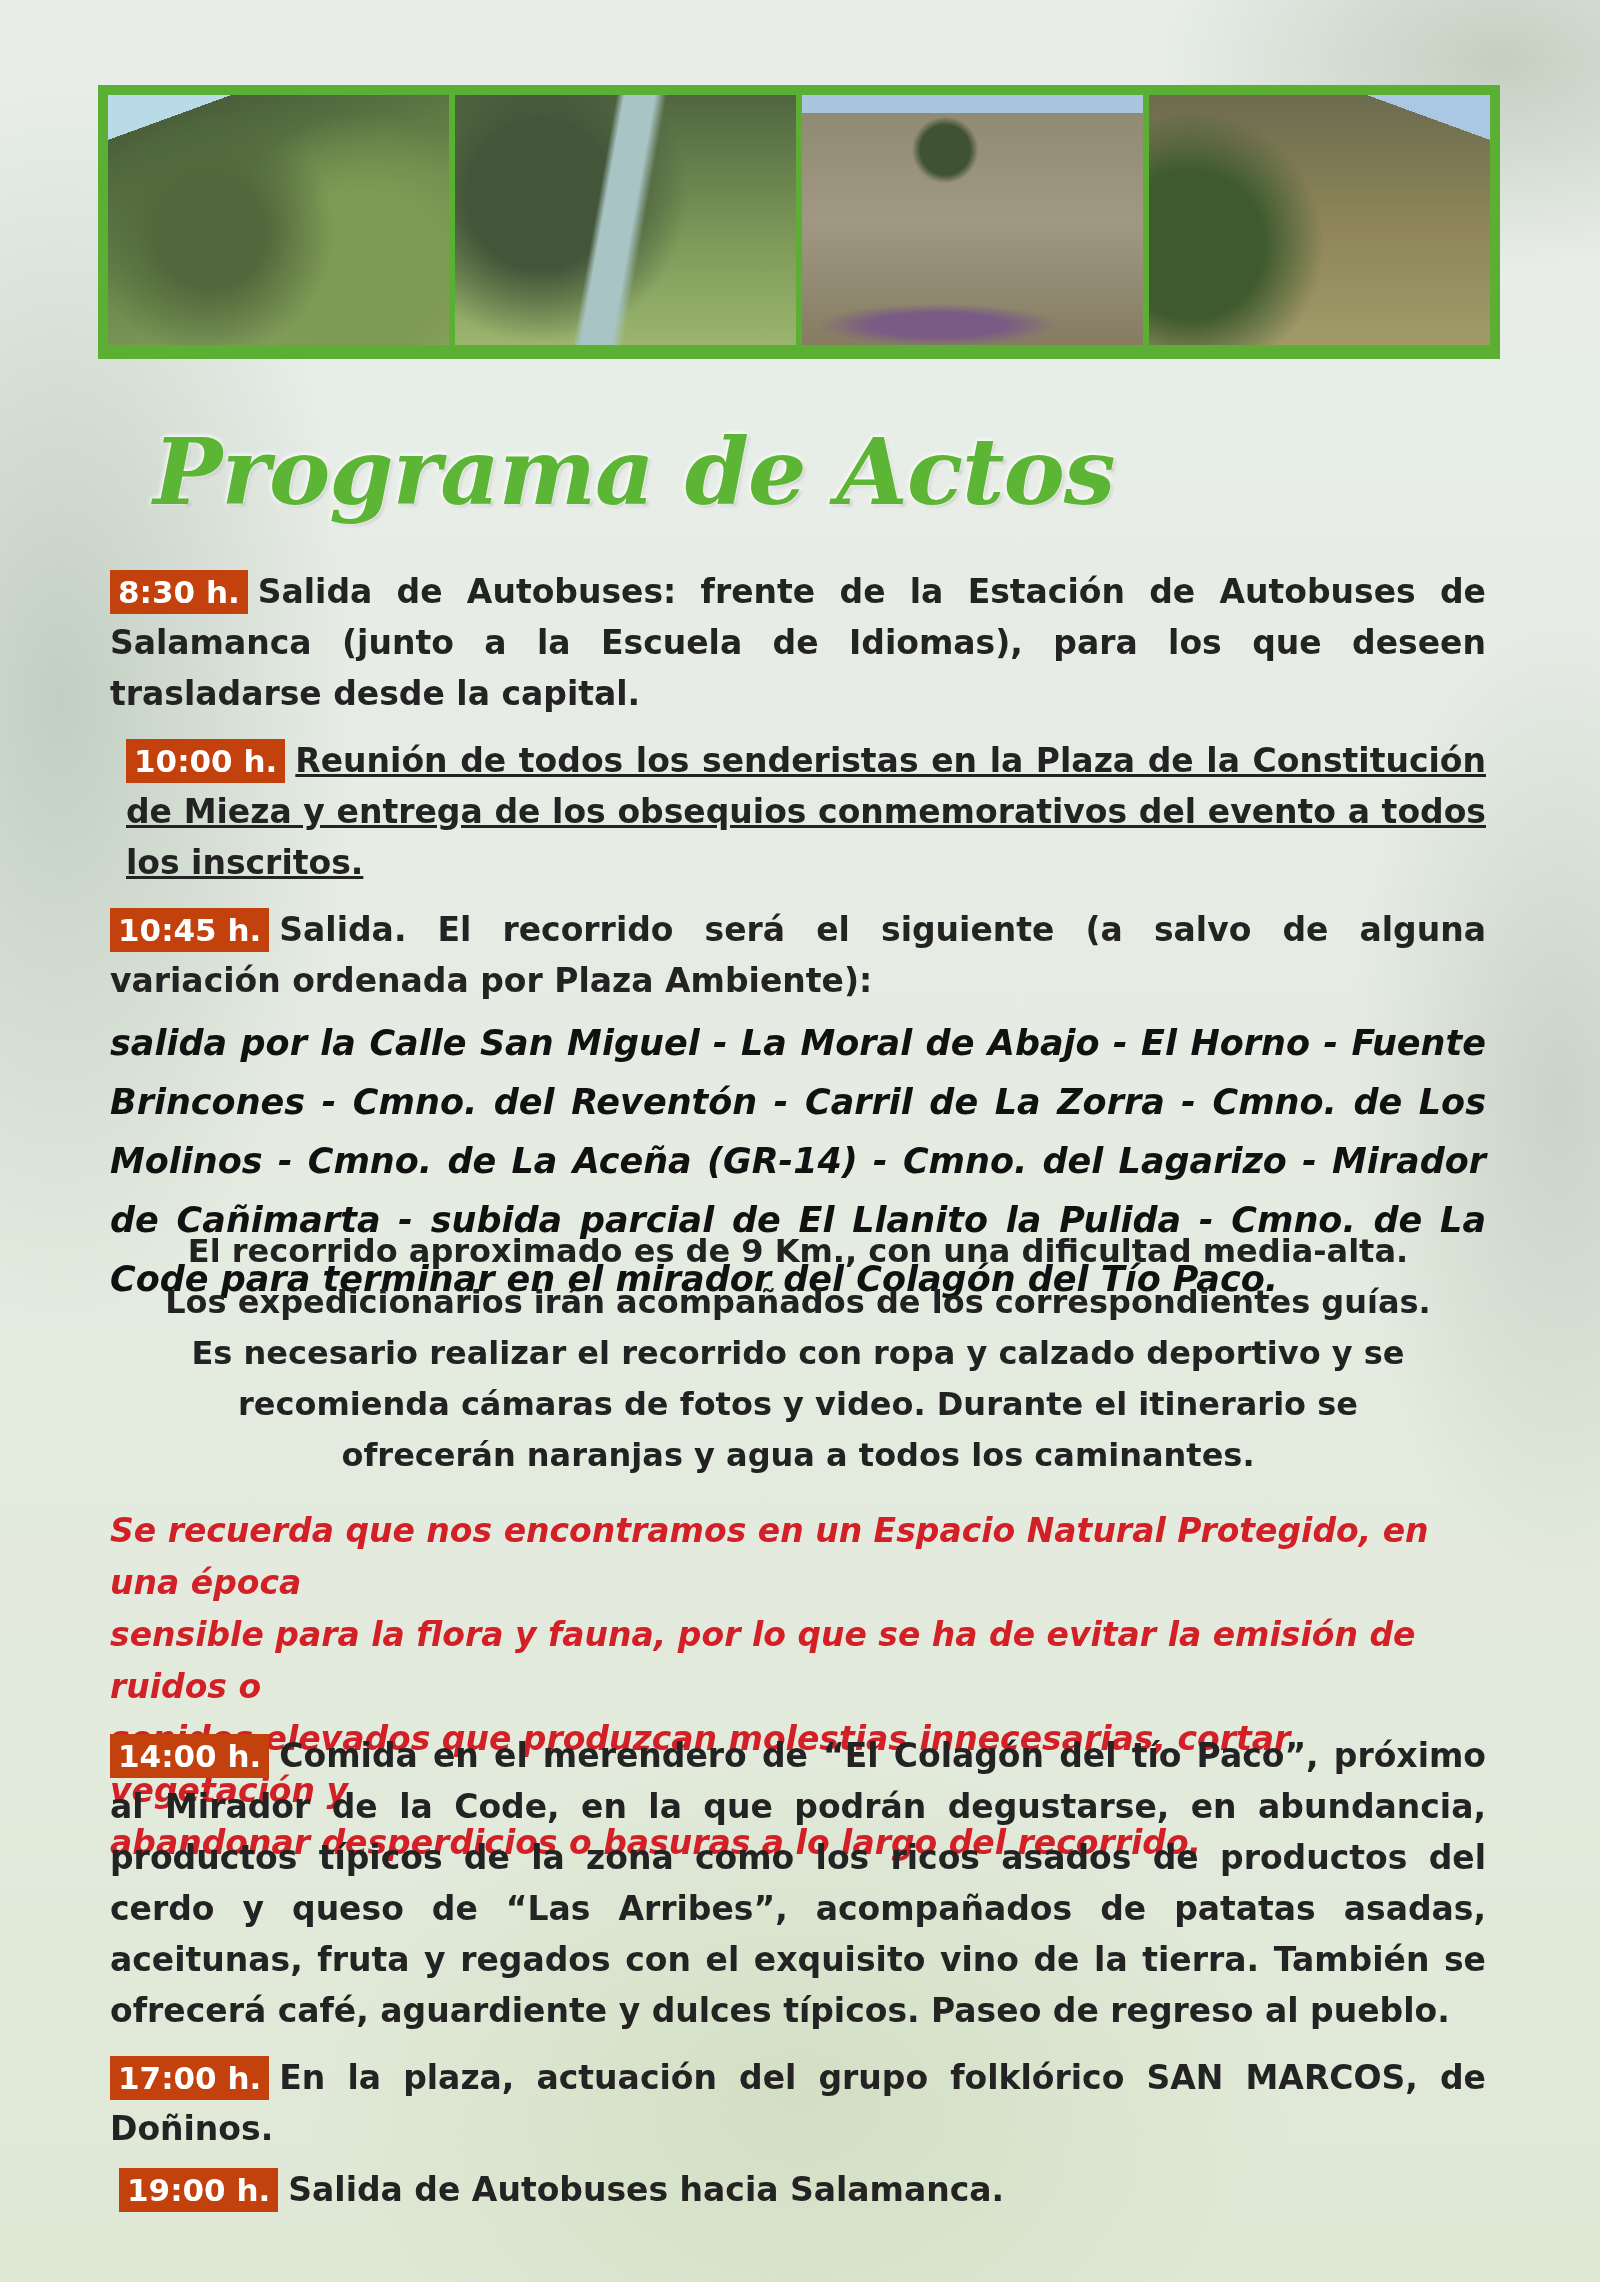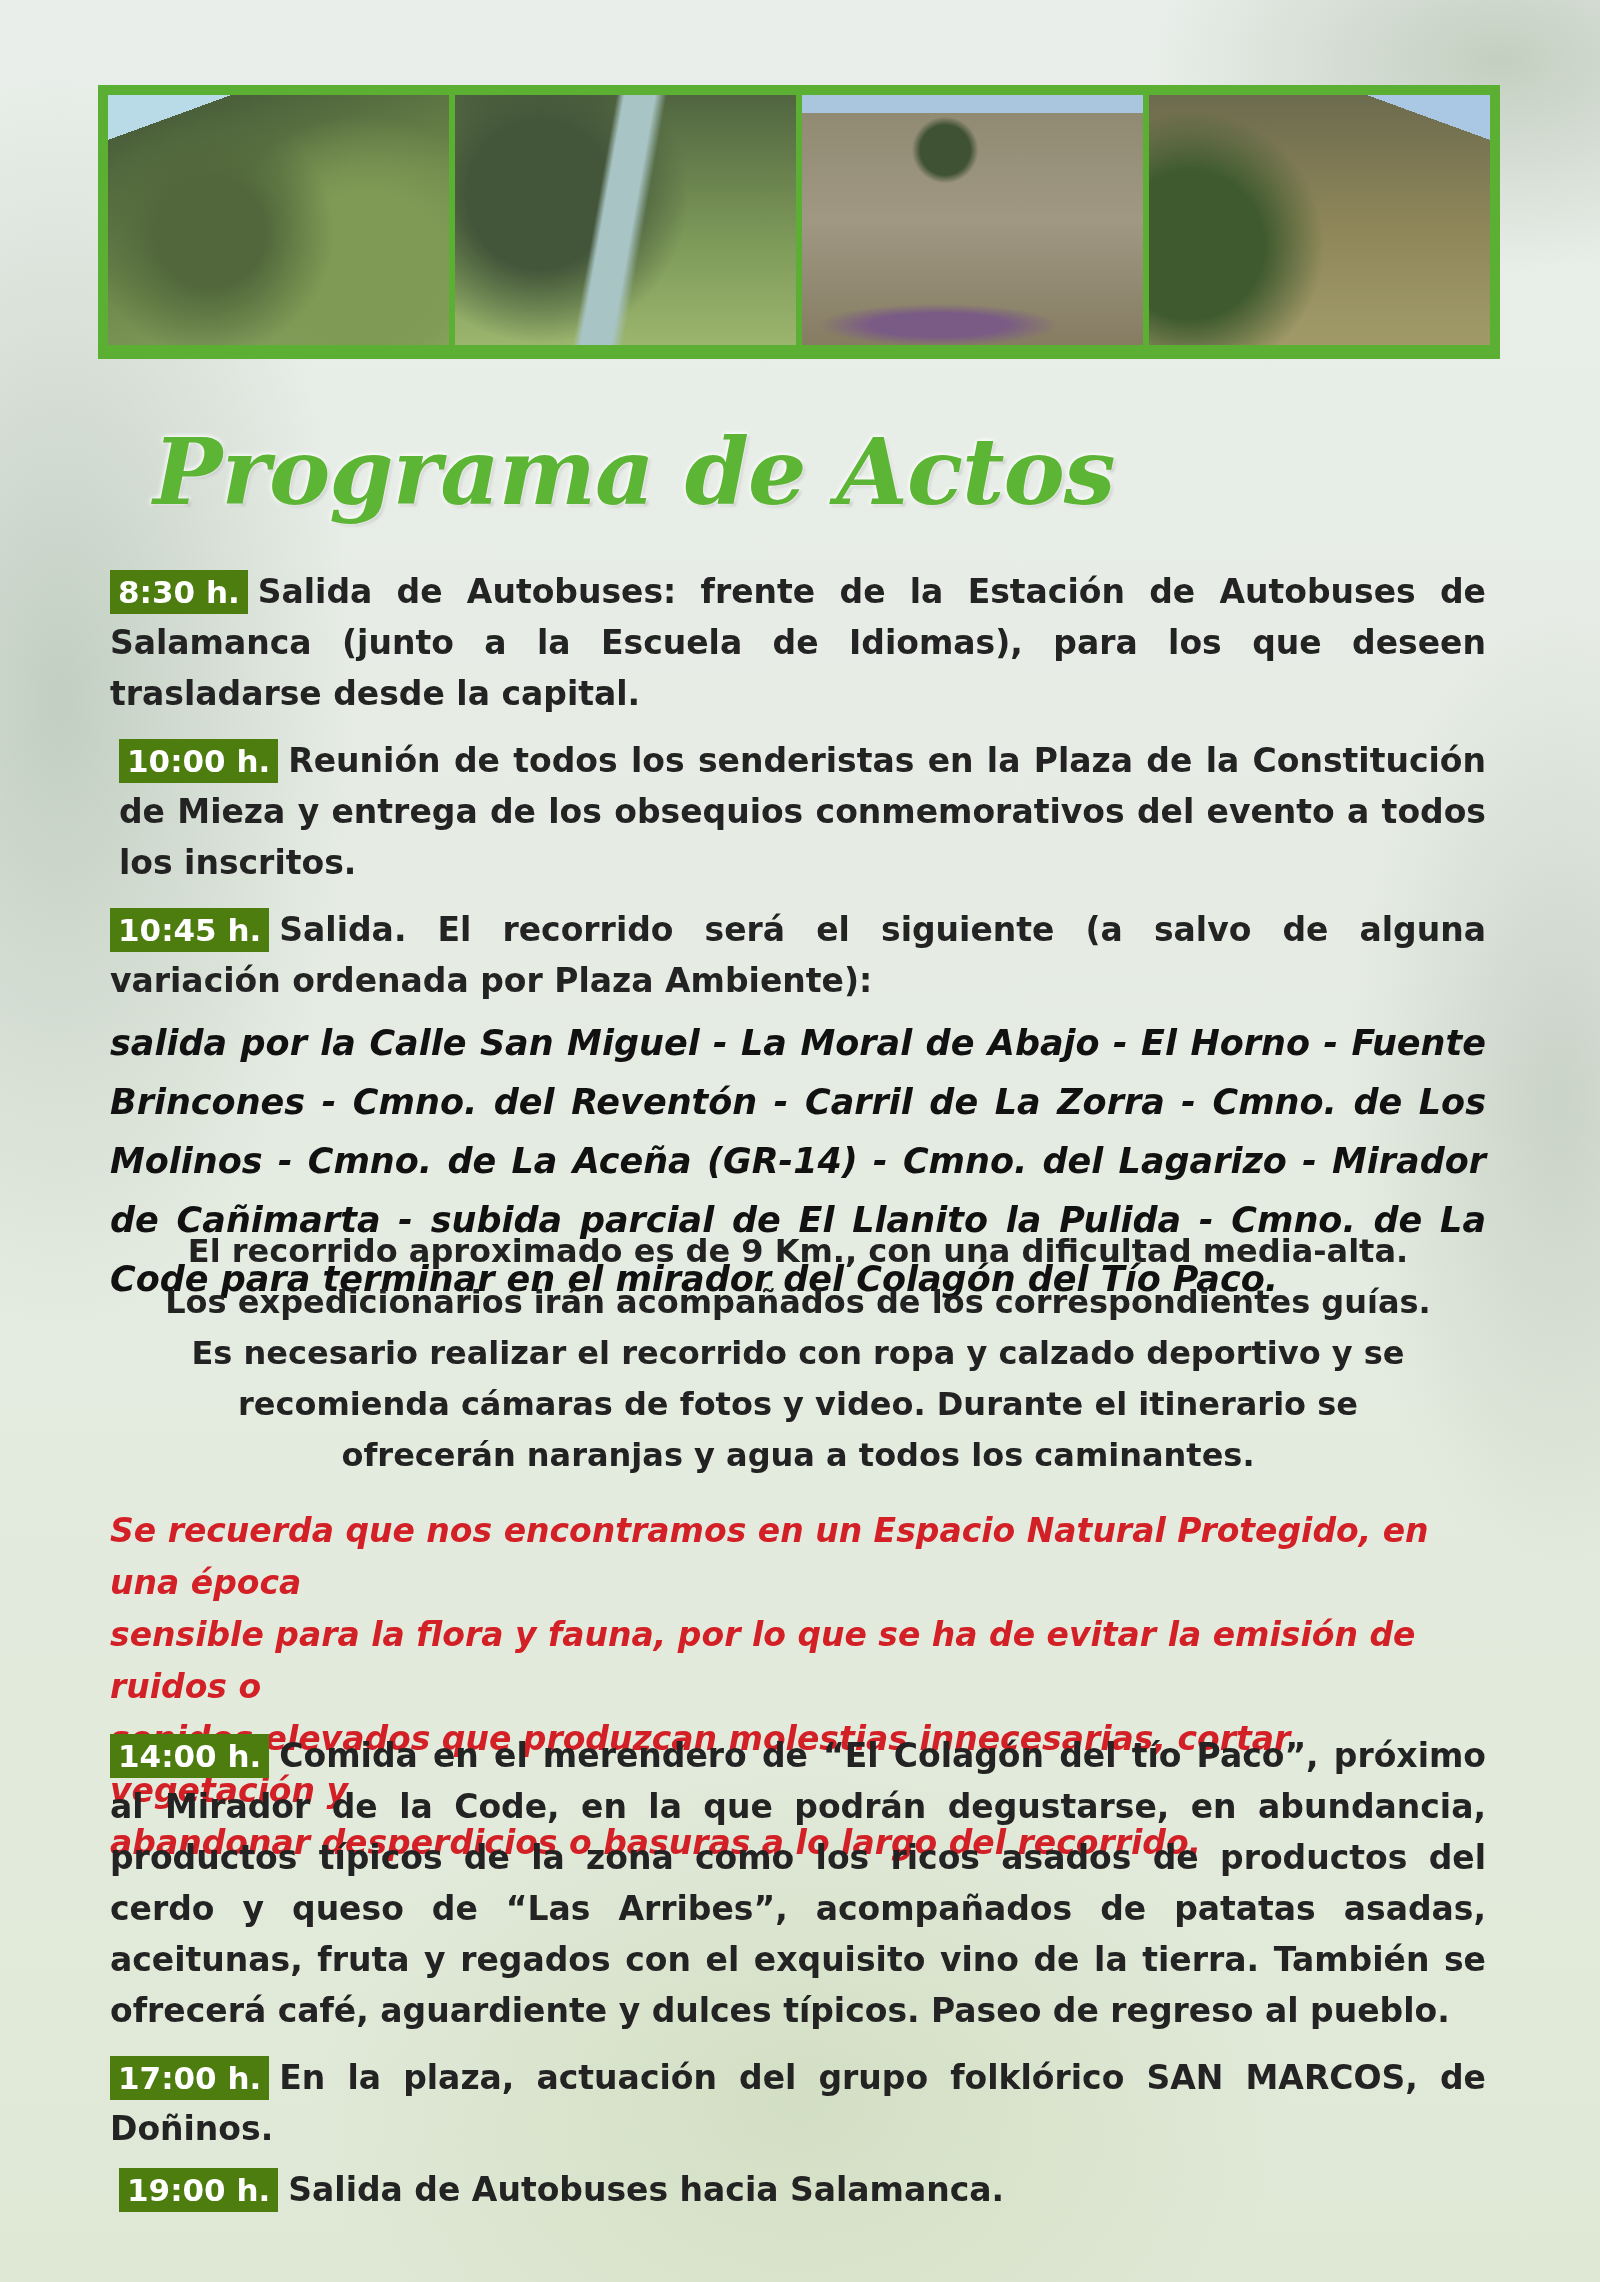--- a/index.html
+++ b/index.html
@@ -43,21 +43,21 @@
     position:absolute; left:0; top:418px; width:1268px; text-align:center;
     font-family:"DejaVu Serif","Liberation Serif",serif;
     font-style:italic; font-weight:bold; font-size:92px; letter-spacing:-1px;
     color:#5cb534;
     text-shadow: 0 0 4px #fff, 0 0 6px #fff, 2px 2px 3px rgba(0,0,0,0.25);
   }
 
   .content { position:absolute; left:110px; width:1376px; }
   .para { font-size:33px; line-height:51px; font-weight:bold; color:#232323; text-align:justify; }
   .time {
-    display:inline-block; background:#4d7c0f; color:#fff; font-weight:bold;
+    display:inline-block; background:#c2410c; color:#fff; font-weight:bold;
     padding:0 8px; line-height:44px; margin-right:10px; font-size:31px;
   }
   .route { font-style:italic; font-weight:bold; font-size:35px; line-height:59px; color:#111; text-align:justify; text-align-last:left; }
   .center-block { font-size:32px; line-height:51px; font-weight:bold; color:#222; text-align:center; }
   .warning { font-size:33px; line-height:52px; font-weight:bold; font-style:italic; color:#d32027; text-align:left; }
 </style>
 </head>
 <body>
 
 <div class="photo-strip">
@@ -74,21 +74,21 @@
       <span class="photo-caption">Senderistas junto a un roquedo</span>
     </div>
 </div>
 
 <h1 class="title" style="margin:0;">Programa de Actos</h1>
 
 <div class="content" style="top:566px;">
   <p class="para" style="margin:0 0 16px 0;">
     <span class="time">8:30 h.</span><span>Salida de Autobuses: frente de la Estación de Autobuses de Salamanca (junto a la Escuela de Idiomas), para los que deseen trasladarse desde la capital.</span>
   </p>
-  <p class="para" style="margin:0 0 16px 9px;">
+  <p class="para" style="margin:0 0 16px 16px;text-decoration:underline;">
     <span class="time">10:00 h.</span><span>Reunión de todos los senderistas en la Plaza de la Constitución de Mieza y entrega de los obsequios conmemorativos del evento a todos los inscritos.</span>
   </p>
   <p class="para" style="margin:0 0 8px 0;">
     <span class="time">10:45 h.</span><span>Salida. El recorrido será el siguiente (a salvo de alguna variación ordenada por Plaza Ambiente):</span>
   </p>
   <p class="route" style="margin:0;">salida por la Calle San Miguel - La Moral de Abajo - El Horno - Fuente Brincones - Cmno. del Reventón - Carril de La Zorra - Cmno. de Los Molinos - Cmno. de La Aceña (GR-14) - Cmno. del Lagarizo - Mirador de Cañimarta - subida parcial de El Llanito la Pulida - Cmno. de La Code para terminar en el mirador del Colagón del Tío Paco.</p>
 </div>
 
 <div class="content center-block" style="top:1226px;">
   <div>El recorrido aproximado es de 9 Km., con una dificultad media-alta.</div>

